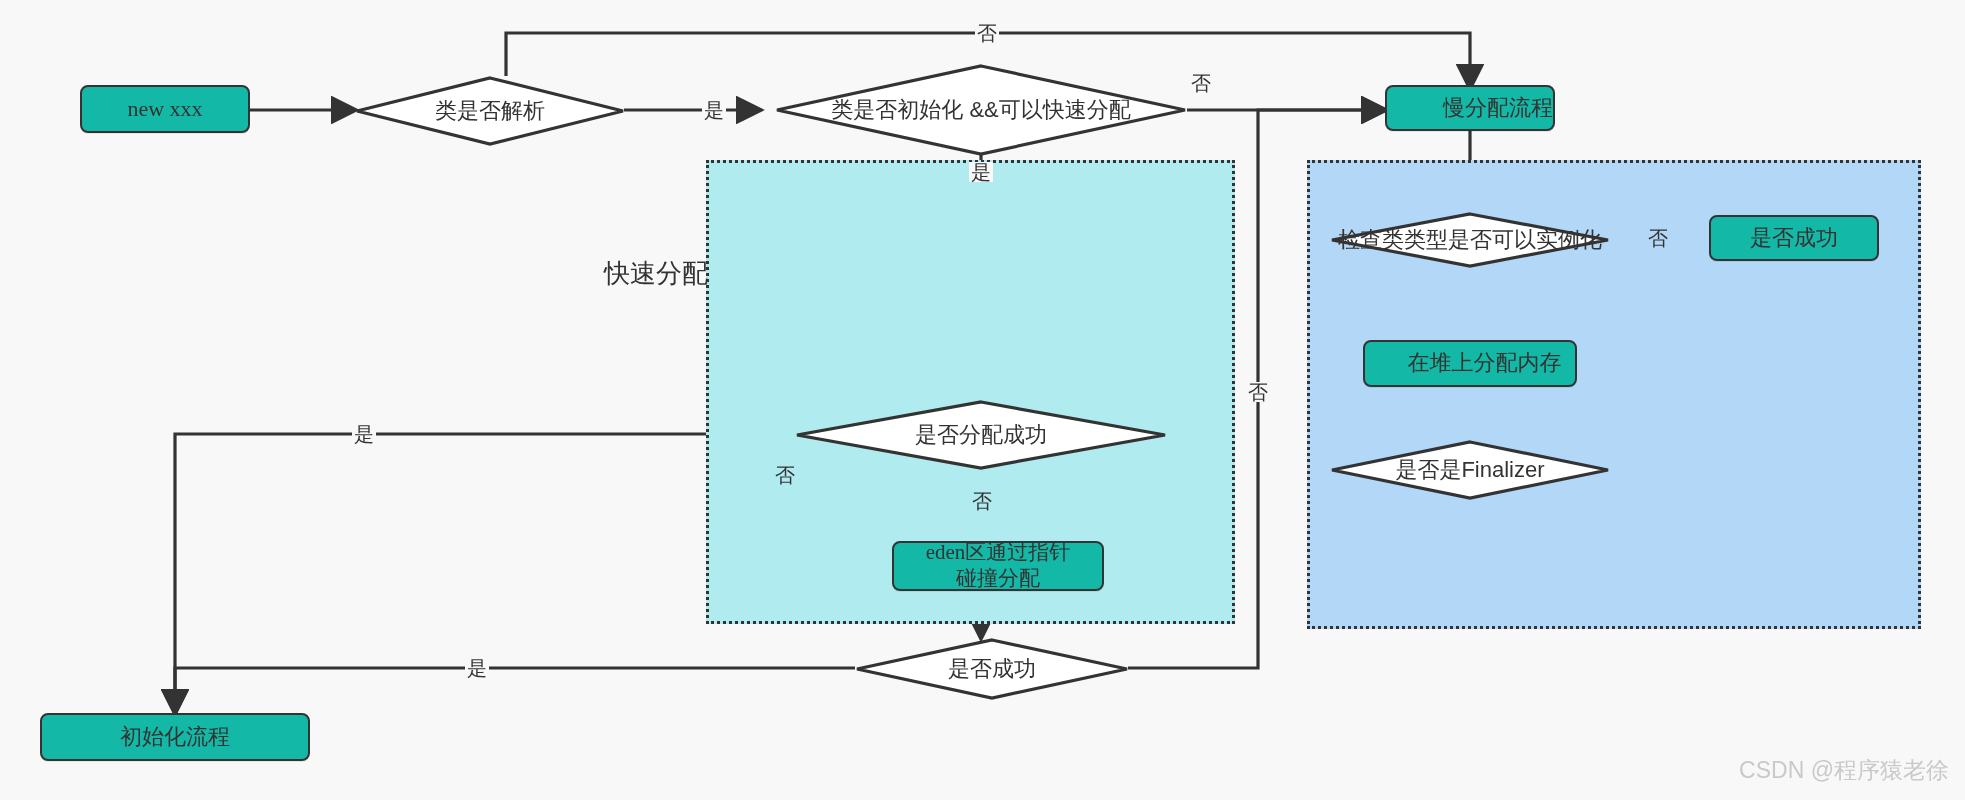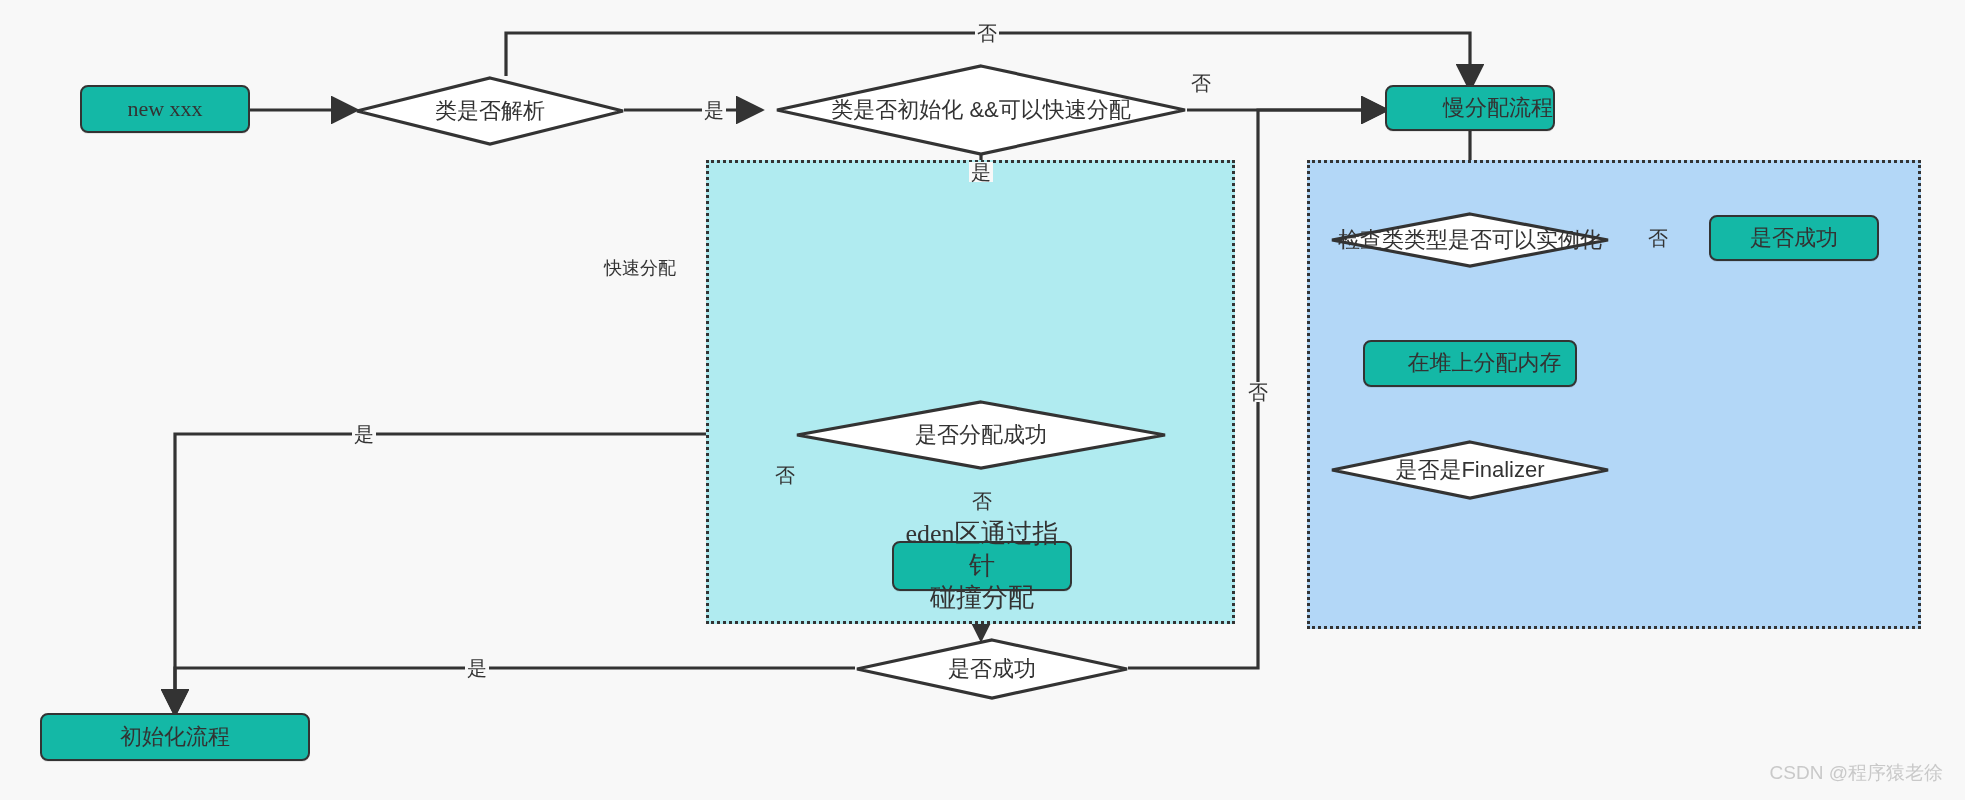--- a/index.html
+++ b/index.html
@@ -42,41 +42,41 @@
     position:absolute;
     box-sizing:border-box;
     border:3px dotted #333;
     z-index:1;
   }
   .group-fast{background:#b0ebf0;}
   .group-slow{background:#b3d7f7;}
 
   .grouplabel{
     position:absolute;
-    font-size:18px;color:#333;
+    font-size:26px;color:#333;
     z-index:6;white-space:nowrap;
   }
 
   .edgelabel{
     position:absolute;
     font-size:20px;color:#333;
     background:#f8f8f8;
     padding:0 2px;
     line-height:1;
     z-index:7;
     white-space:nowrap;
     transform:translate(-50%,-50%);
   }
   .edgelabel.on-cyan{background:#b0ebf0;}
   .edgelabel.on-blue{background:#b3d7f7;}
 
   .watermark{
     position:absolute;
-    right:22px;bottom:14px;
-    font-size:19px;
+    right:16px;bottom:14px;
+    font-size:23px;
     color:#c9c9c9;
     z-index:9;
     white-space:nowrap;
   }
 </style>
 </head>
 <body>
 
 <div id="stage">
 
@@ -155,21 +155,21 @@
 
 
 
   <div class="diamond-wrap" style="left:795px;top:400px;width:372px;height:70px;">
     <svg viewBox="0 0 372 70" width="372" height="70">
       <polygon points="186,2 370,35 186,68 2,35" fill="#ffffff" stroke="#333" stroke-width="3.2"></polygon>
     </svg>
     <div class="diamond-label">是否分配成功</div>
   </div>
 
-  <div class="node rectnode" style="left:892px;top:541px;width:180px;height:50px;flex-direction:column;white-space:pre-line;font-size:26px;">
+  <div class="node rectnode" style="left:892px;top:541px;width:212px;height:50px;flex-direction:column;white-space:pre-line;font-size:21px;">
     <span>eden区通过指针
 碰撞分配</span>
   </div>
 
   <div class="diamond-wrap" style="left:855px;top:638px;width:274px;height:62px;font-family:Liberation Serif, serif;">
     <svg viewBox="0 0 274 62" width="274" height="62">
       <polygon points="137,2 272,31 137,60 2,31" fill="#ffffff" stroke="#333" stroke-width="3.2"></polygon>
     </svg>
     <div class="diamond-label">是否成功</div>
   </div>

